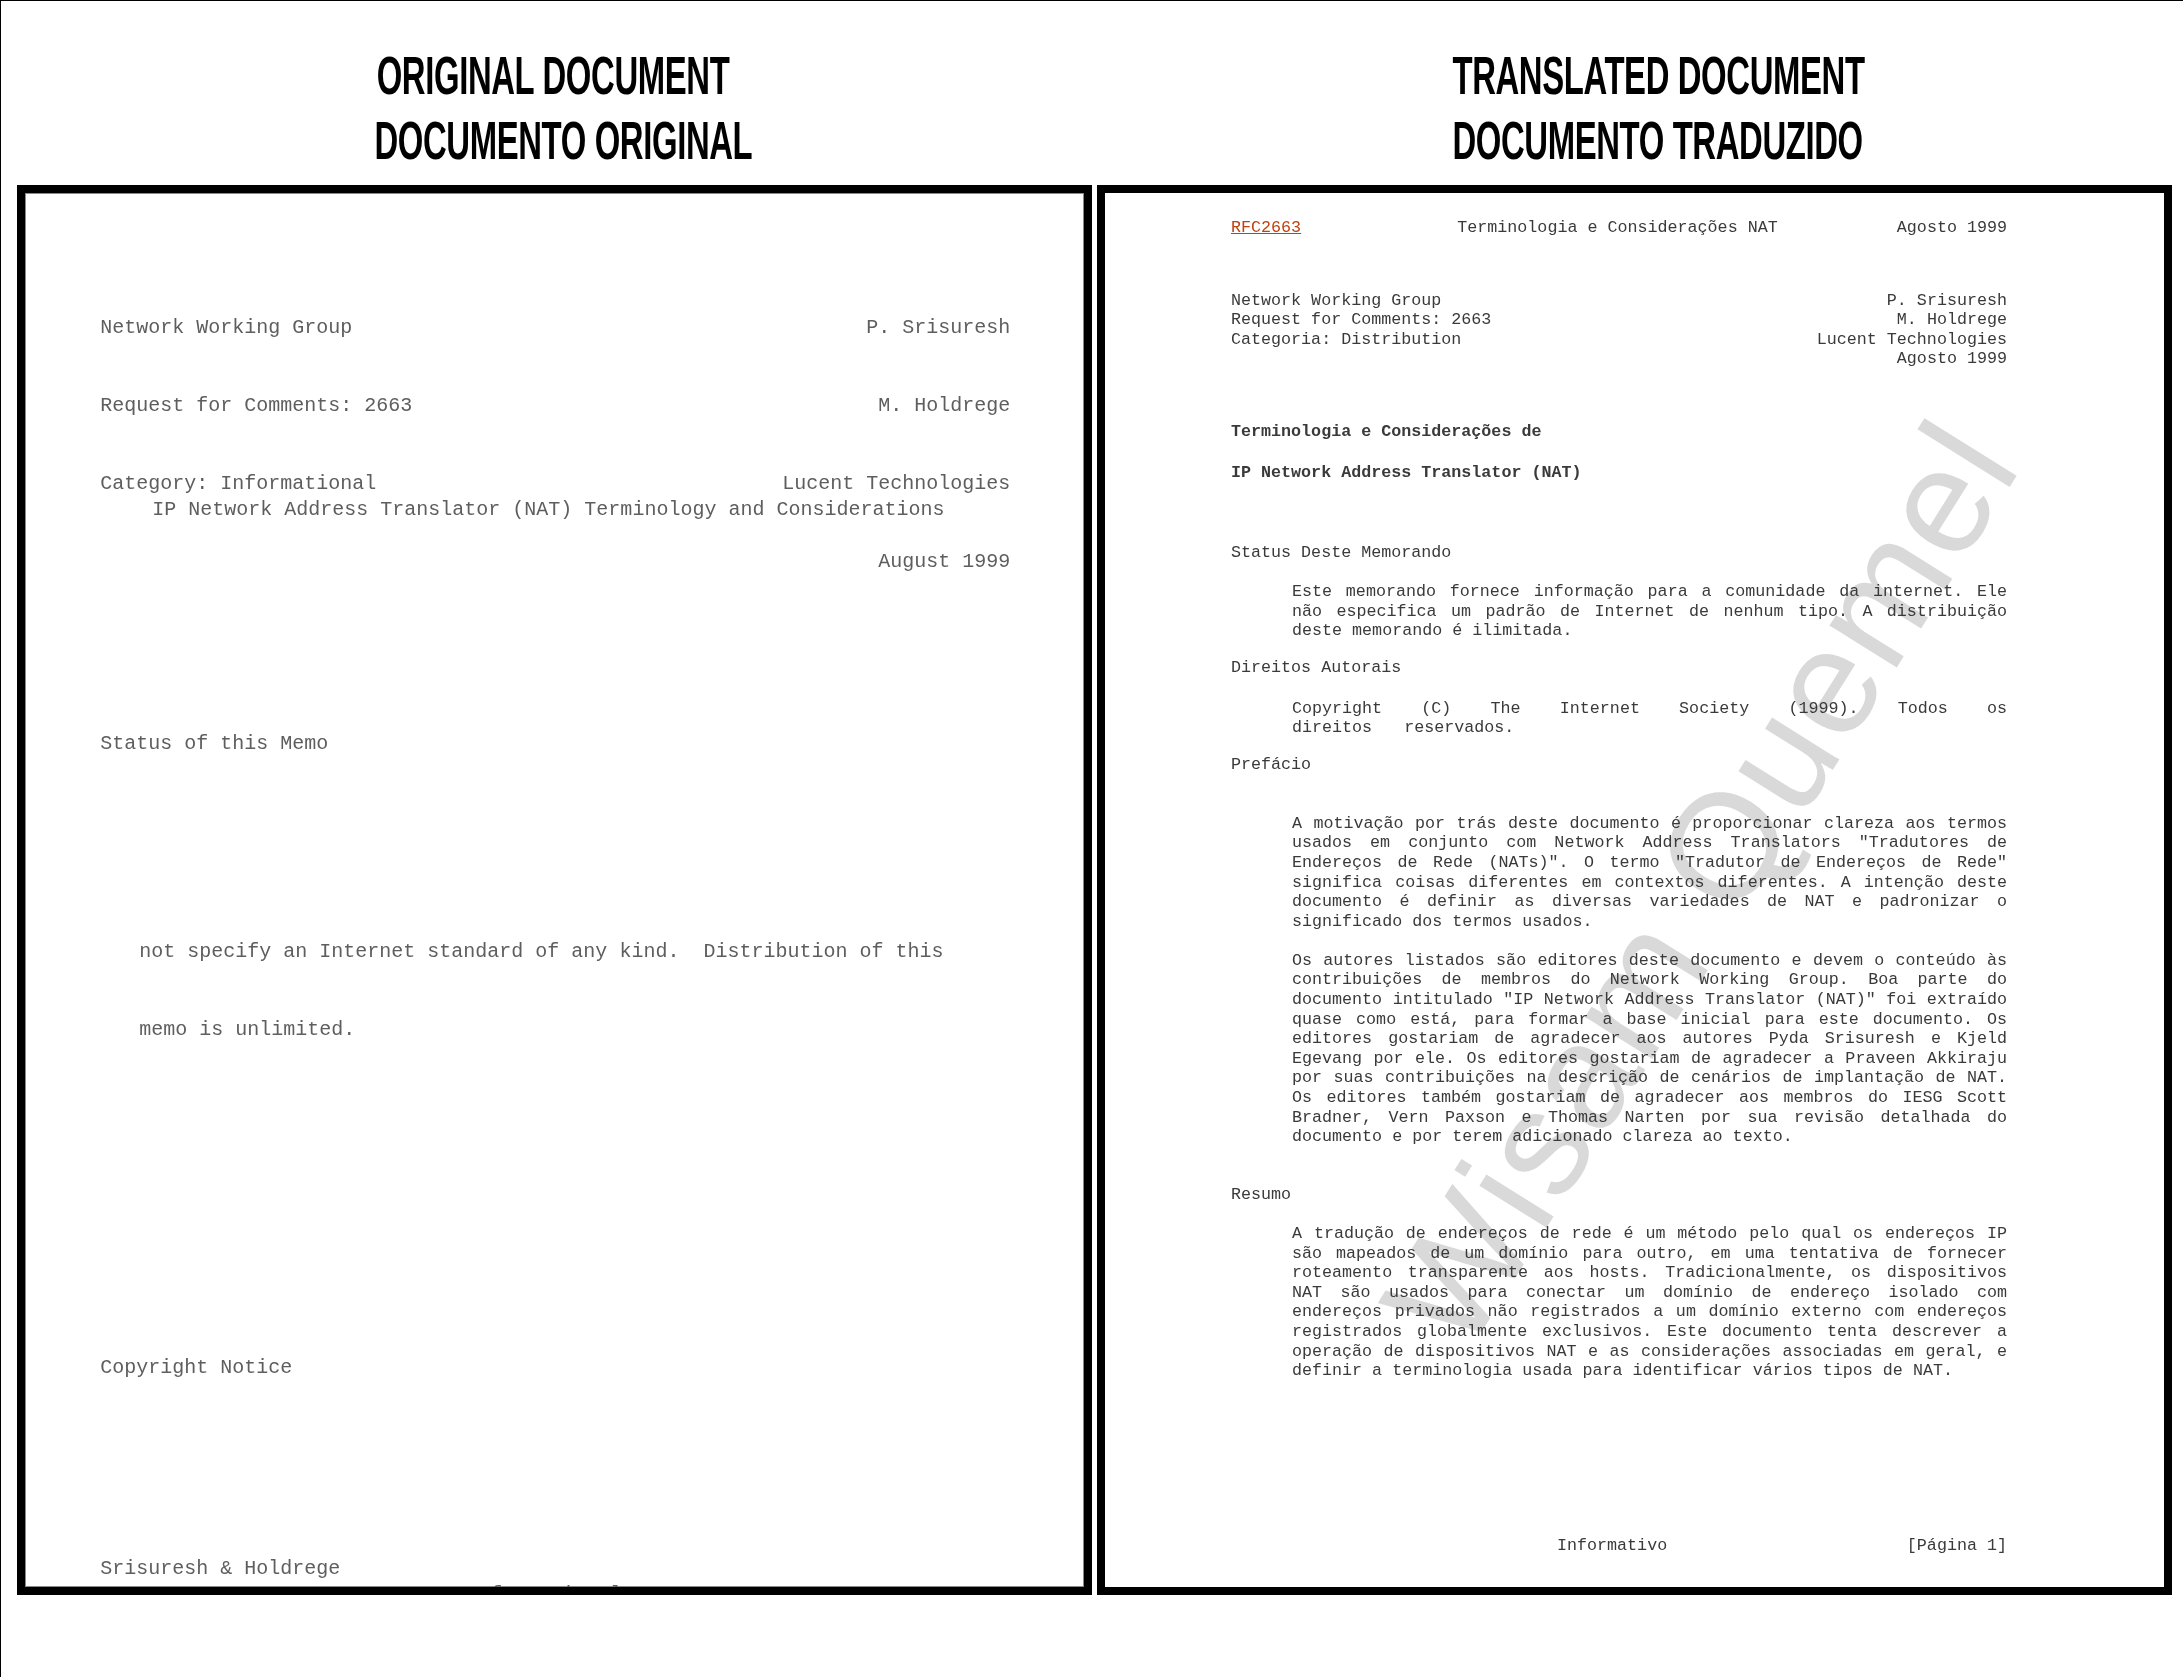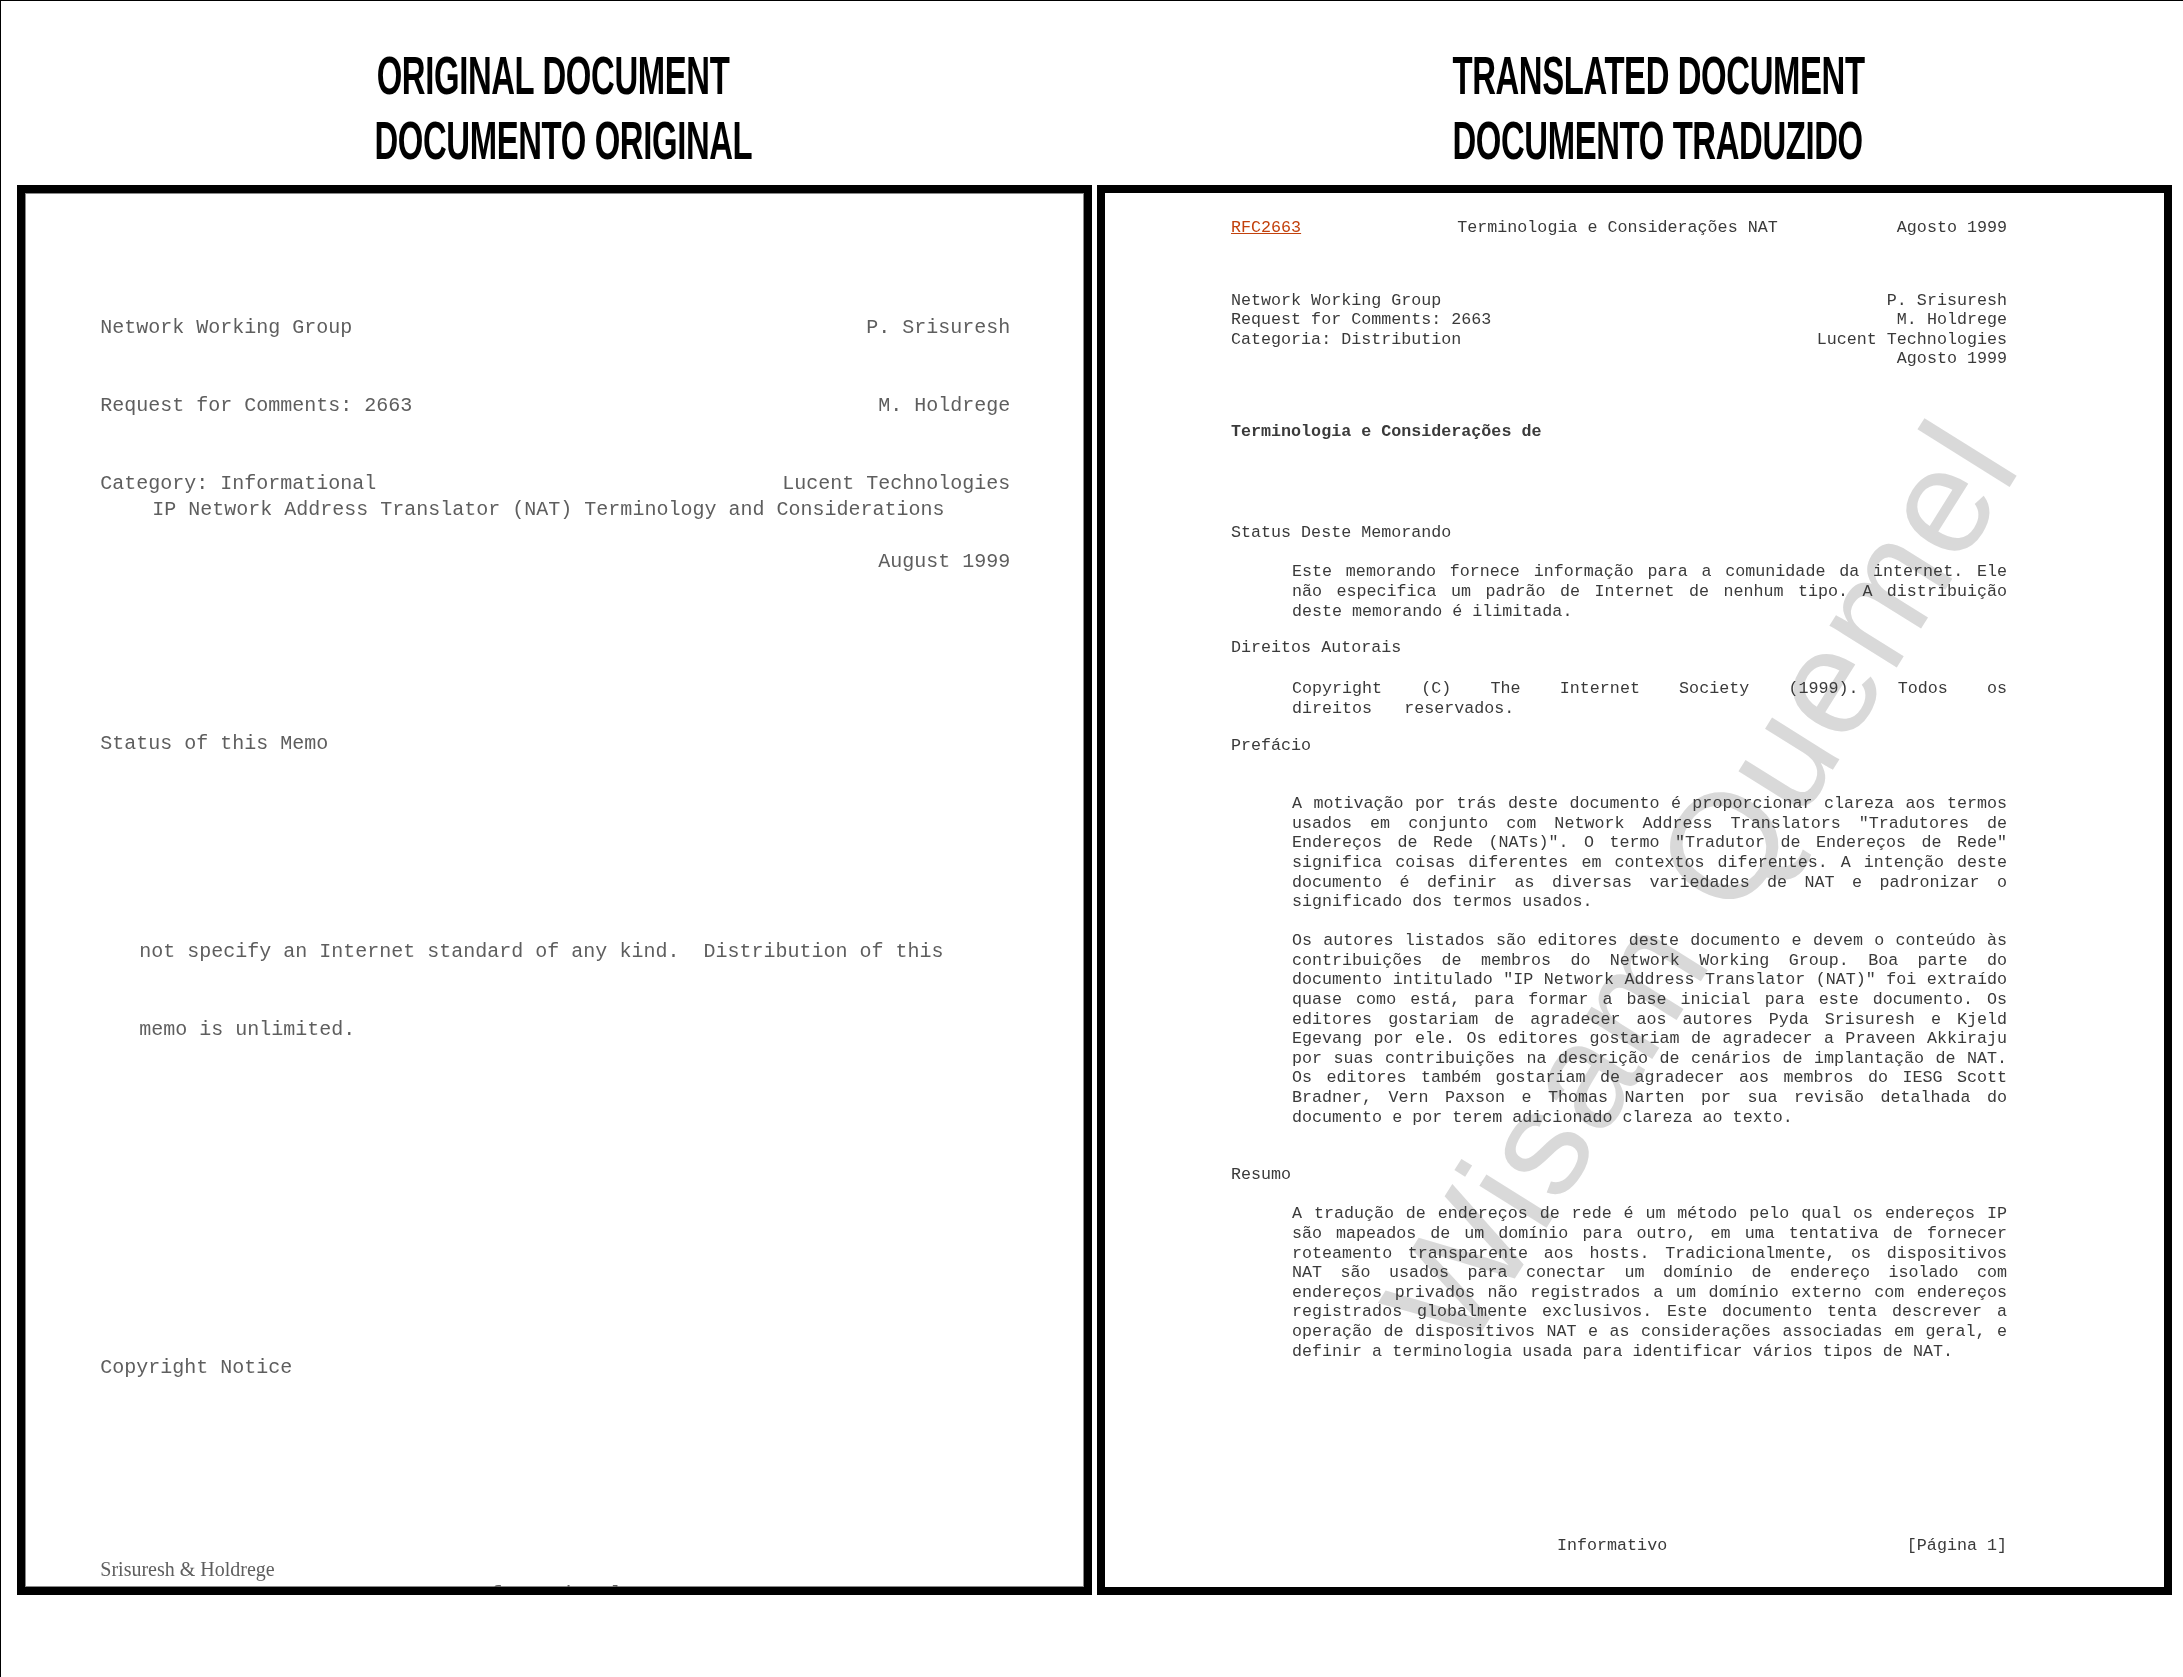--- a/index.html
+++ b/index.html
@@ -79,21 +79,21 @@
     </div>
     
 
     
     
 
     
   </div>
 
   <div class="orig mono abs" style="left:75px; top:1337px; width:910px; height:26px;">
-    <span class="abs" style="left:0;font-family:Liberation Serif, serif;">Srisuresh &amp; Holdrege</span>
+    <span class="abs" style="left:0;">Srisuresh &amp; Holdrege</span>
     <span class="abs" style="left:366px;">Informational</span>
     
   </div>
 </div>
 
 <div class="panel" style="left:1097px; top:185px; width:1075px; height:1410px;">
   <div class="watermark" style="left:69px; top:605px;">Wisam Quemel</div>
 
   <div class="tr mono abs" style="left:126px; top:25px; width:776px;">
     <div class="row">
@@ -112,20 +112,21 @@
         <div>P. Srisuresh</div>
         <div>M. Holdrege</div>
         <div>Lucent Technologies</div>
         <div>Agosto 1999</div>
       </div>
     </div>
     <div style="height:53px;"></div>
     <div style="">
       <div class="bold">Terminologia e Considerações de</div>
       <div style="height:22px;"></div>
+      <div class="bold">IP Network Address Translator (NAT)</div>
     </div>
     <div style="height:60px;"></div>
 
     <div>
       <div>Status Deste Memorando</div>
       <div style="height:19.6px;"></div>
       <div class="para" style="padding-left:61px;">Este memorando fornece informação para a comunidade da internet. Ele não especifica um padrão de Internet de nenhum tipo. A distribuição deste memorando é ilimitada.</div>
     </div>
     <div style="height:17.3px;"></div>
 

